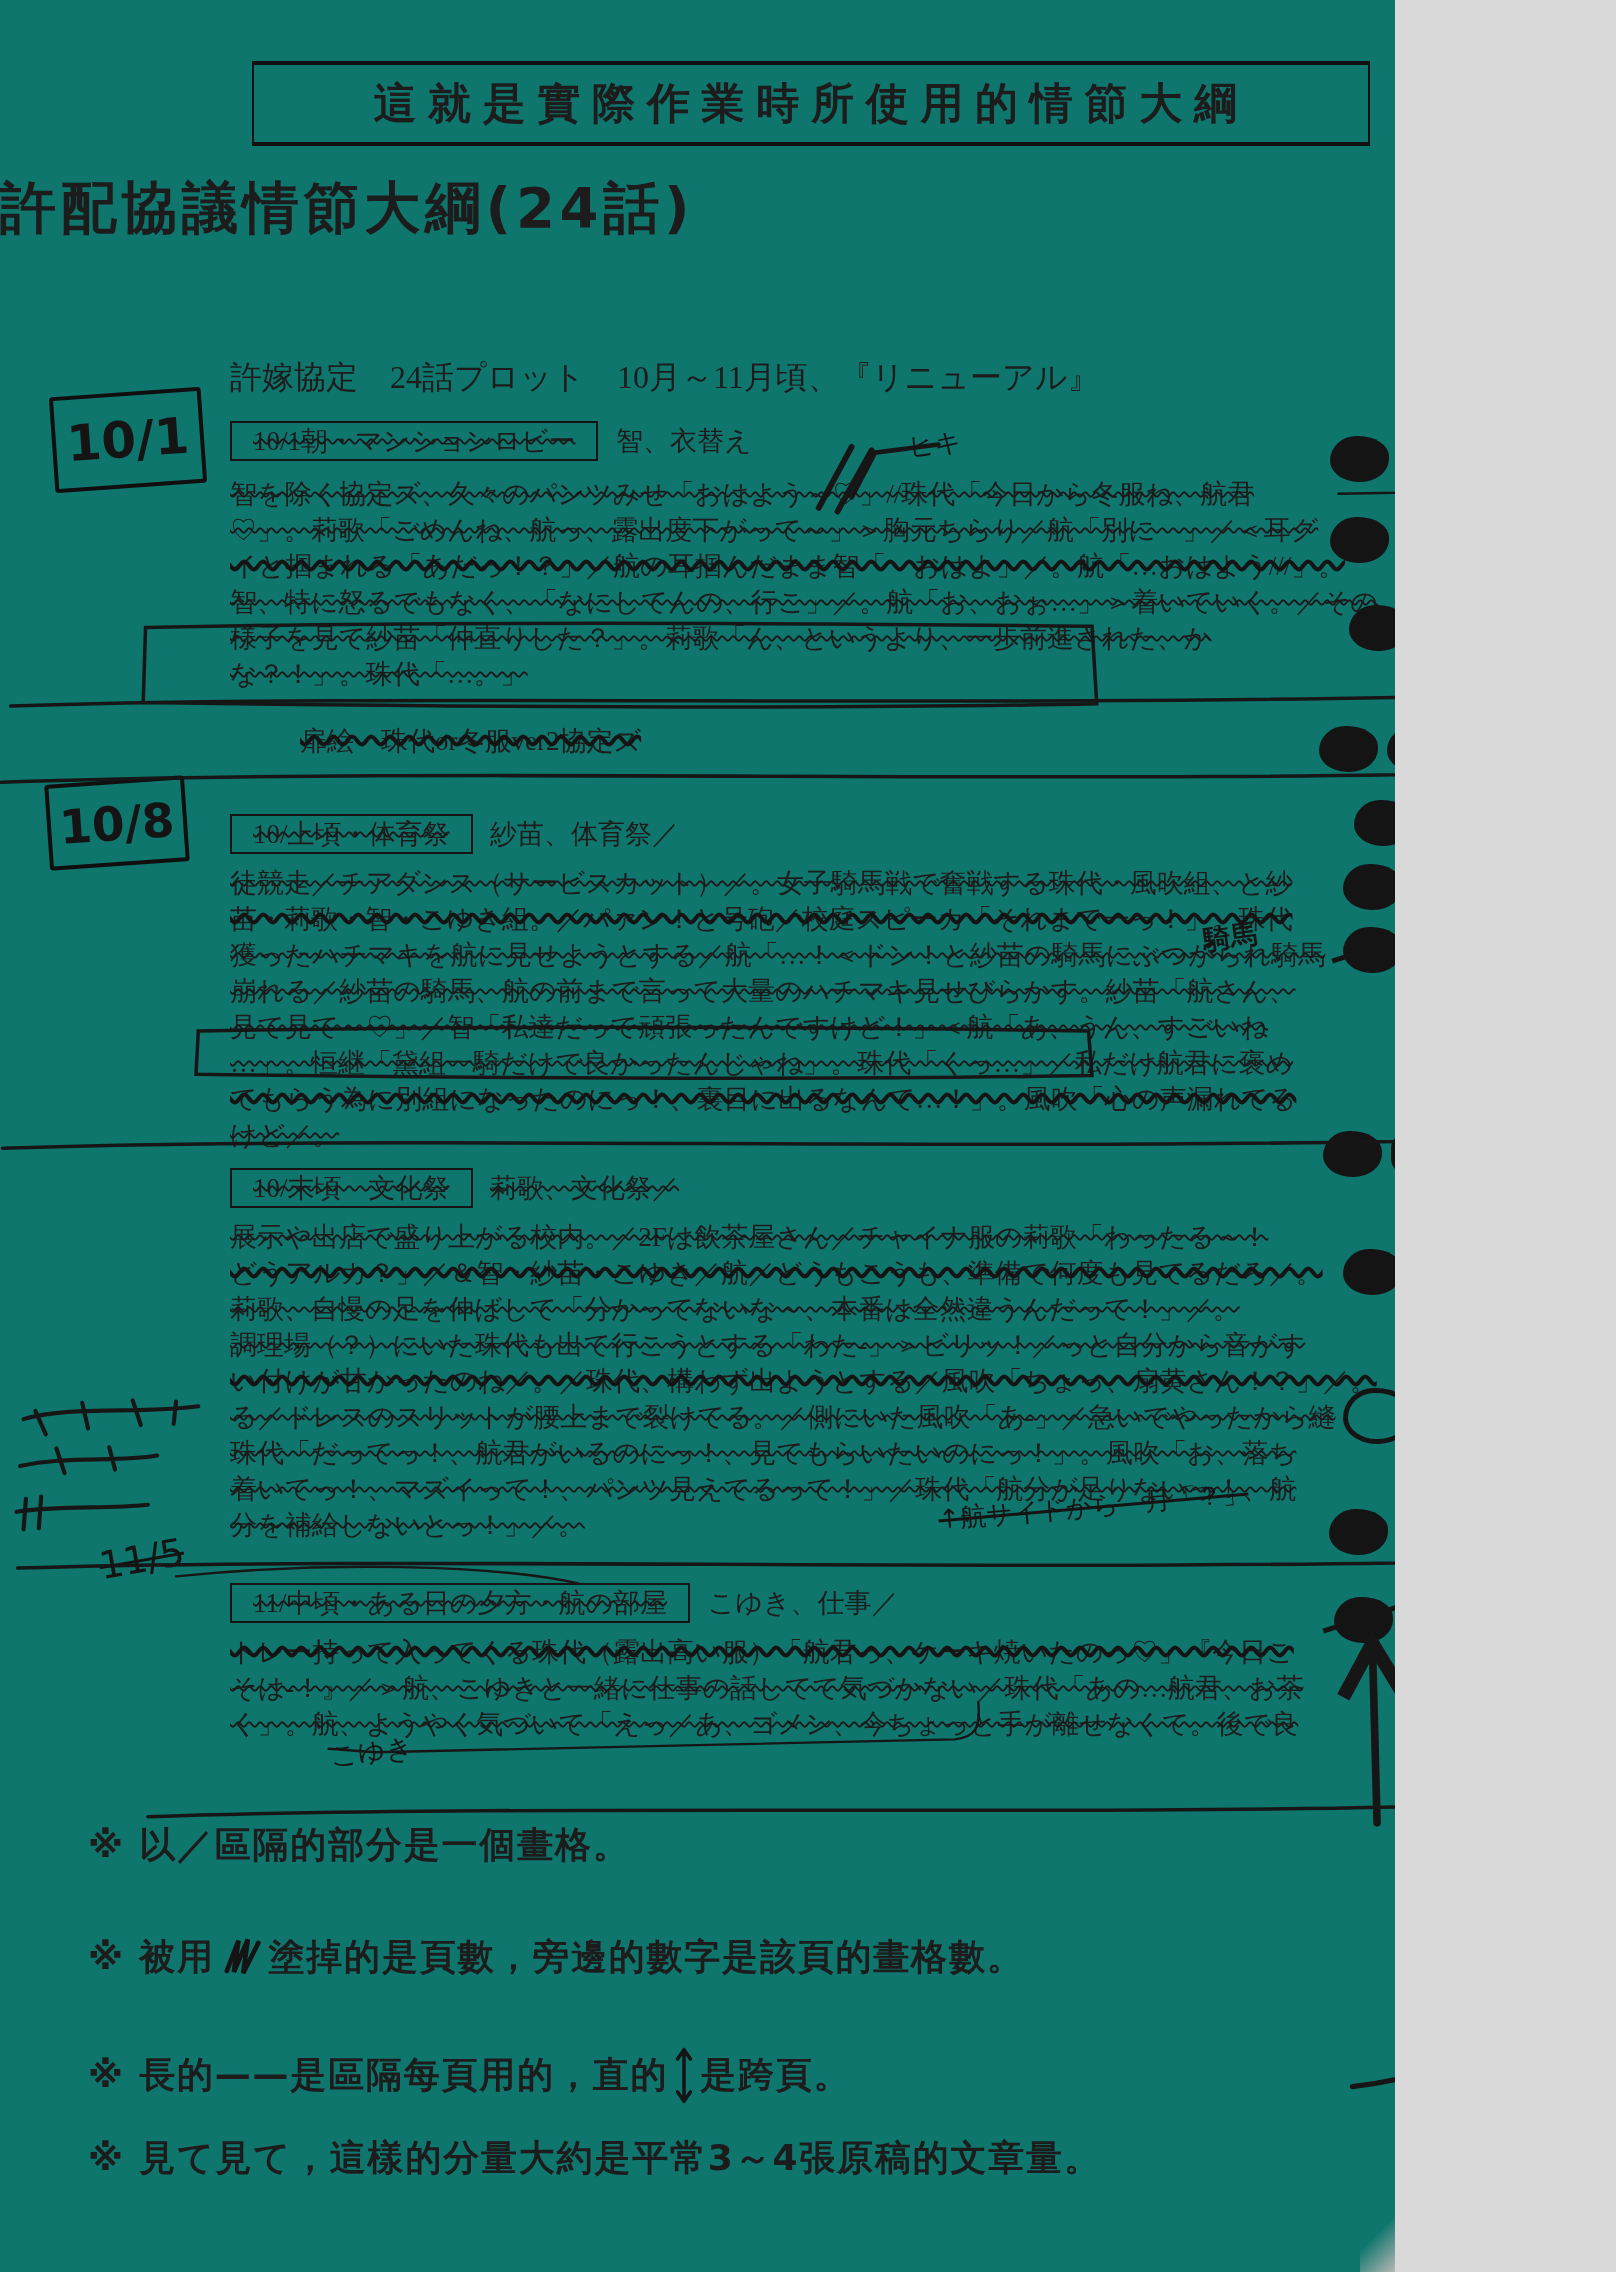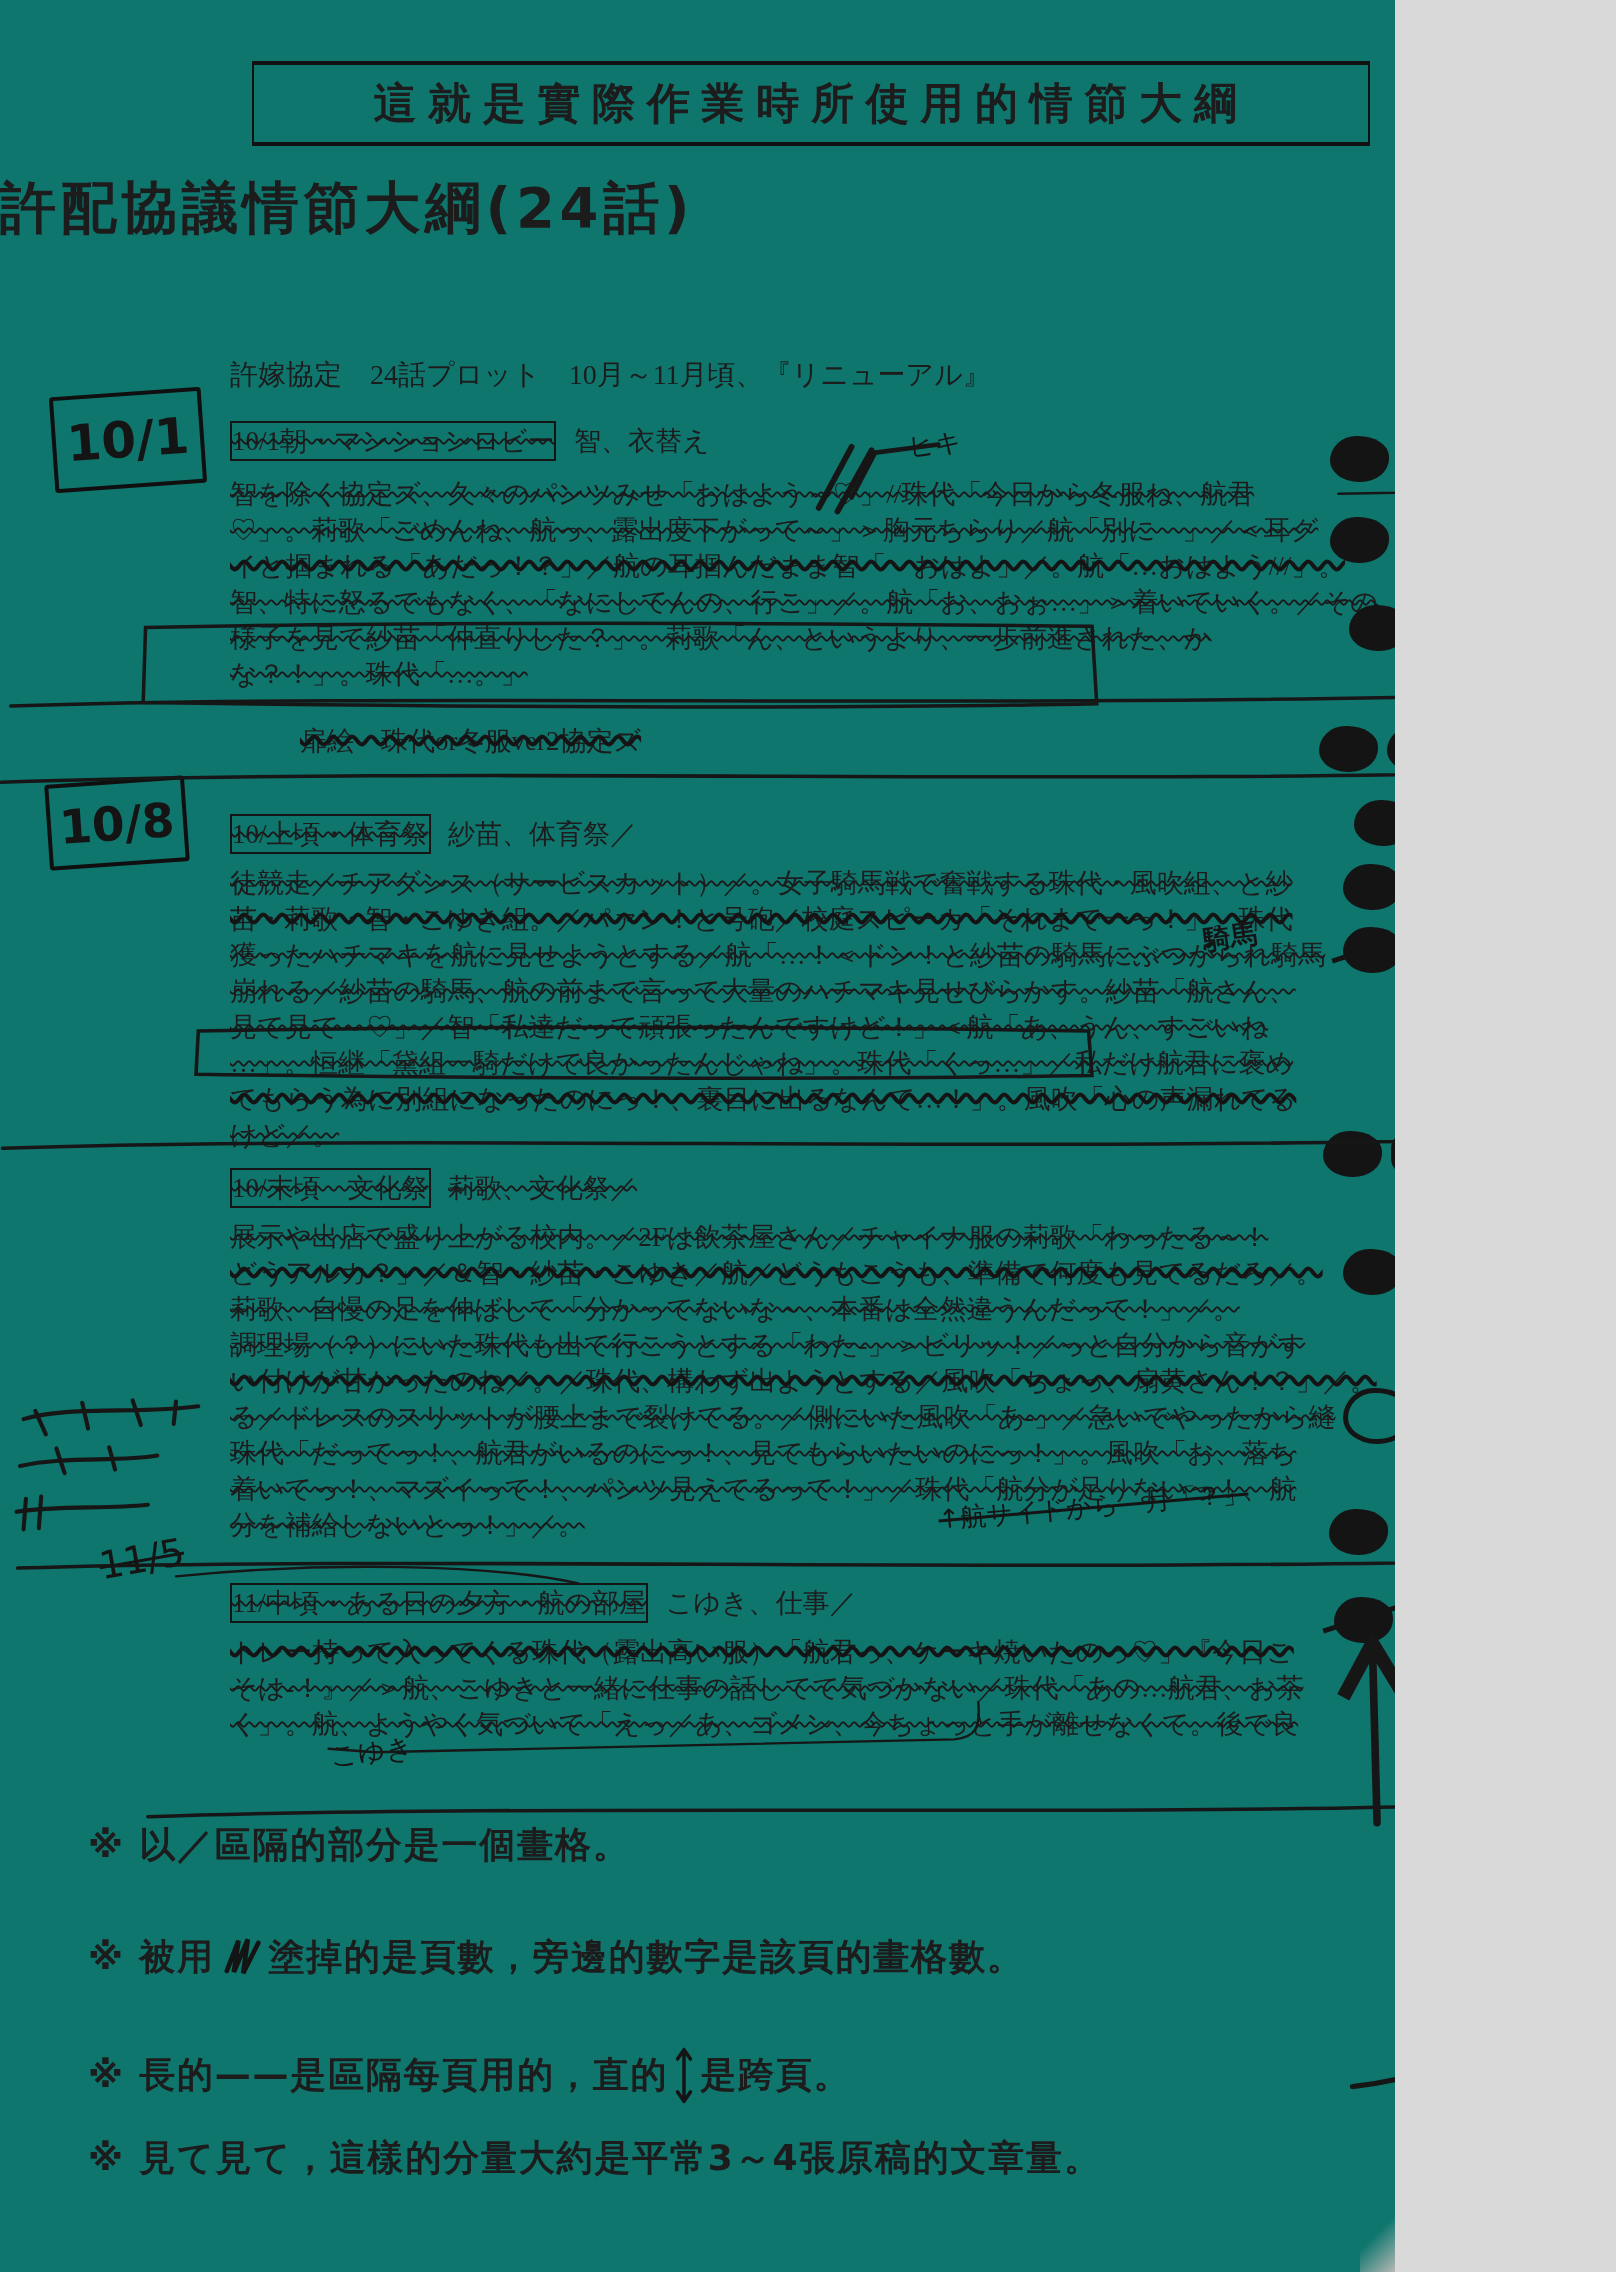--- a/index.html
+++ b/index.html
@@ -7,28 +7,28 @@
         color:#1c1c1c;font-family:"Liberation Serif",serif;}
   
   .banner{position:absolute;left:252px;top:61px;width:1114px;height:77px;
           border-top:4.1px solid #111;border-bottom:4.1px solid #111;
           border-left:2.3px solid #111;border-right:2.3px solid #111;
           display:flex;align-items:center;justify-content:center;}
   .banner-text{font-family:"DejaVu Serif",serif;font-weight:bold;font-size:43px;letter-spacing:11.7px;}
   .main-title{position:absolute;left:0;top:171px;width:100%;text-align:left;
           font-family:"DejaVu Sans",sans-serif;font-weight:bold;font-size:56px;letter-spacing:4.7px;}
   
-  .doc-header{position:absolute;left:230px;top:356px;font-size:28px;white-space:nowrap;font-family:Liberation Serif, serif;}
+  .doc-header{position:absolute;left:230px;top:356px;font-size:32px;white-space:nowrap;font-family:Liberation Serif, serif;}
   .sec{position:absolute;left:230px;width:1149px;}
   .tline{font-size:27px;line-height:36px;white-space:nowrap;}
   .strike{text-decoration-line:line-through;text-decoration-style:wavy;
           text-decoration-thickness:2.3px;text-decoration-color:#191919;}
   .strike2{text-decoration-line:line-through;text-decoration-style:wavy;
           text-decoration-thickness:3.5px;text-decoration-color:#141414;}
-  .hbox{display:inline-block;border:2.3px solid #151515;padding:0 0;margin-right:17.6px;}
+  .hbox{display:inline-block;border:2.3px solid #151515;padding:0 21px;margin-right:17.6px;}
   .hrest{display:inline-block;text-align:right;}
   
   .hand{font-family:"DejaVu Sans",sans-serif;color:#141414;}
   .datebox{position:absolute;border:4.7px solid #0f0f0f;border-radius:3.5px;
            font-size:50px;font-weight:bold;padding:15.2px 10.6px;transform:rotate(-4deg);}
   .hand-note{position:absolute;font-size:24.6px;white-space:nowrap;}
   .hand-struck{text-decoration:line-through;text-decoration-thickness:2.9px;}
   
   .mark{position:absolute;display:flex;align-items:center;gap:9.4px;}
   .blob{display:inline-block;width:59px;height:46px;background:#141414;

